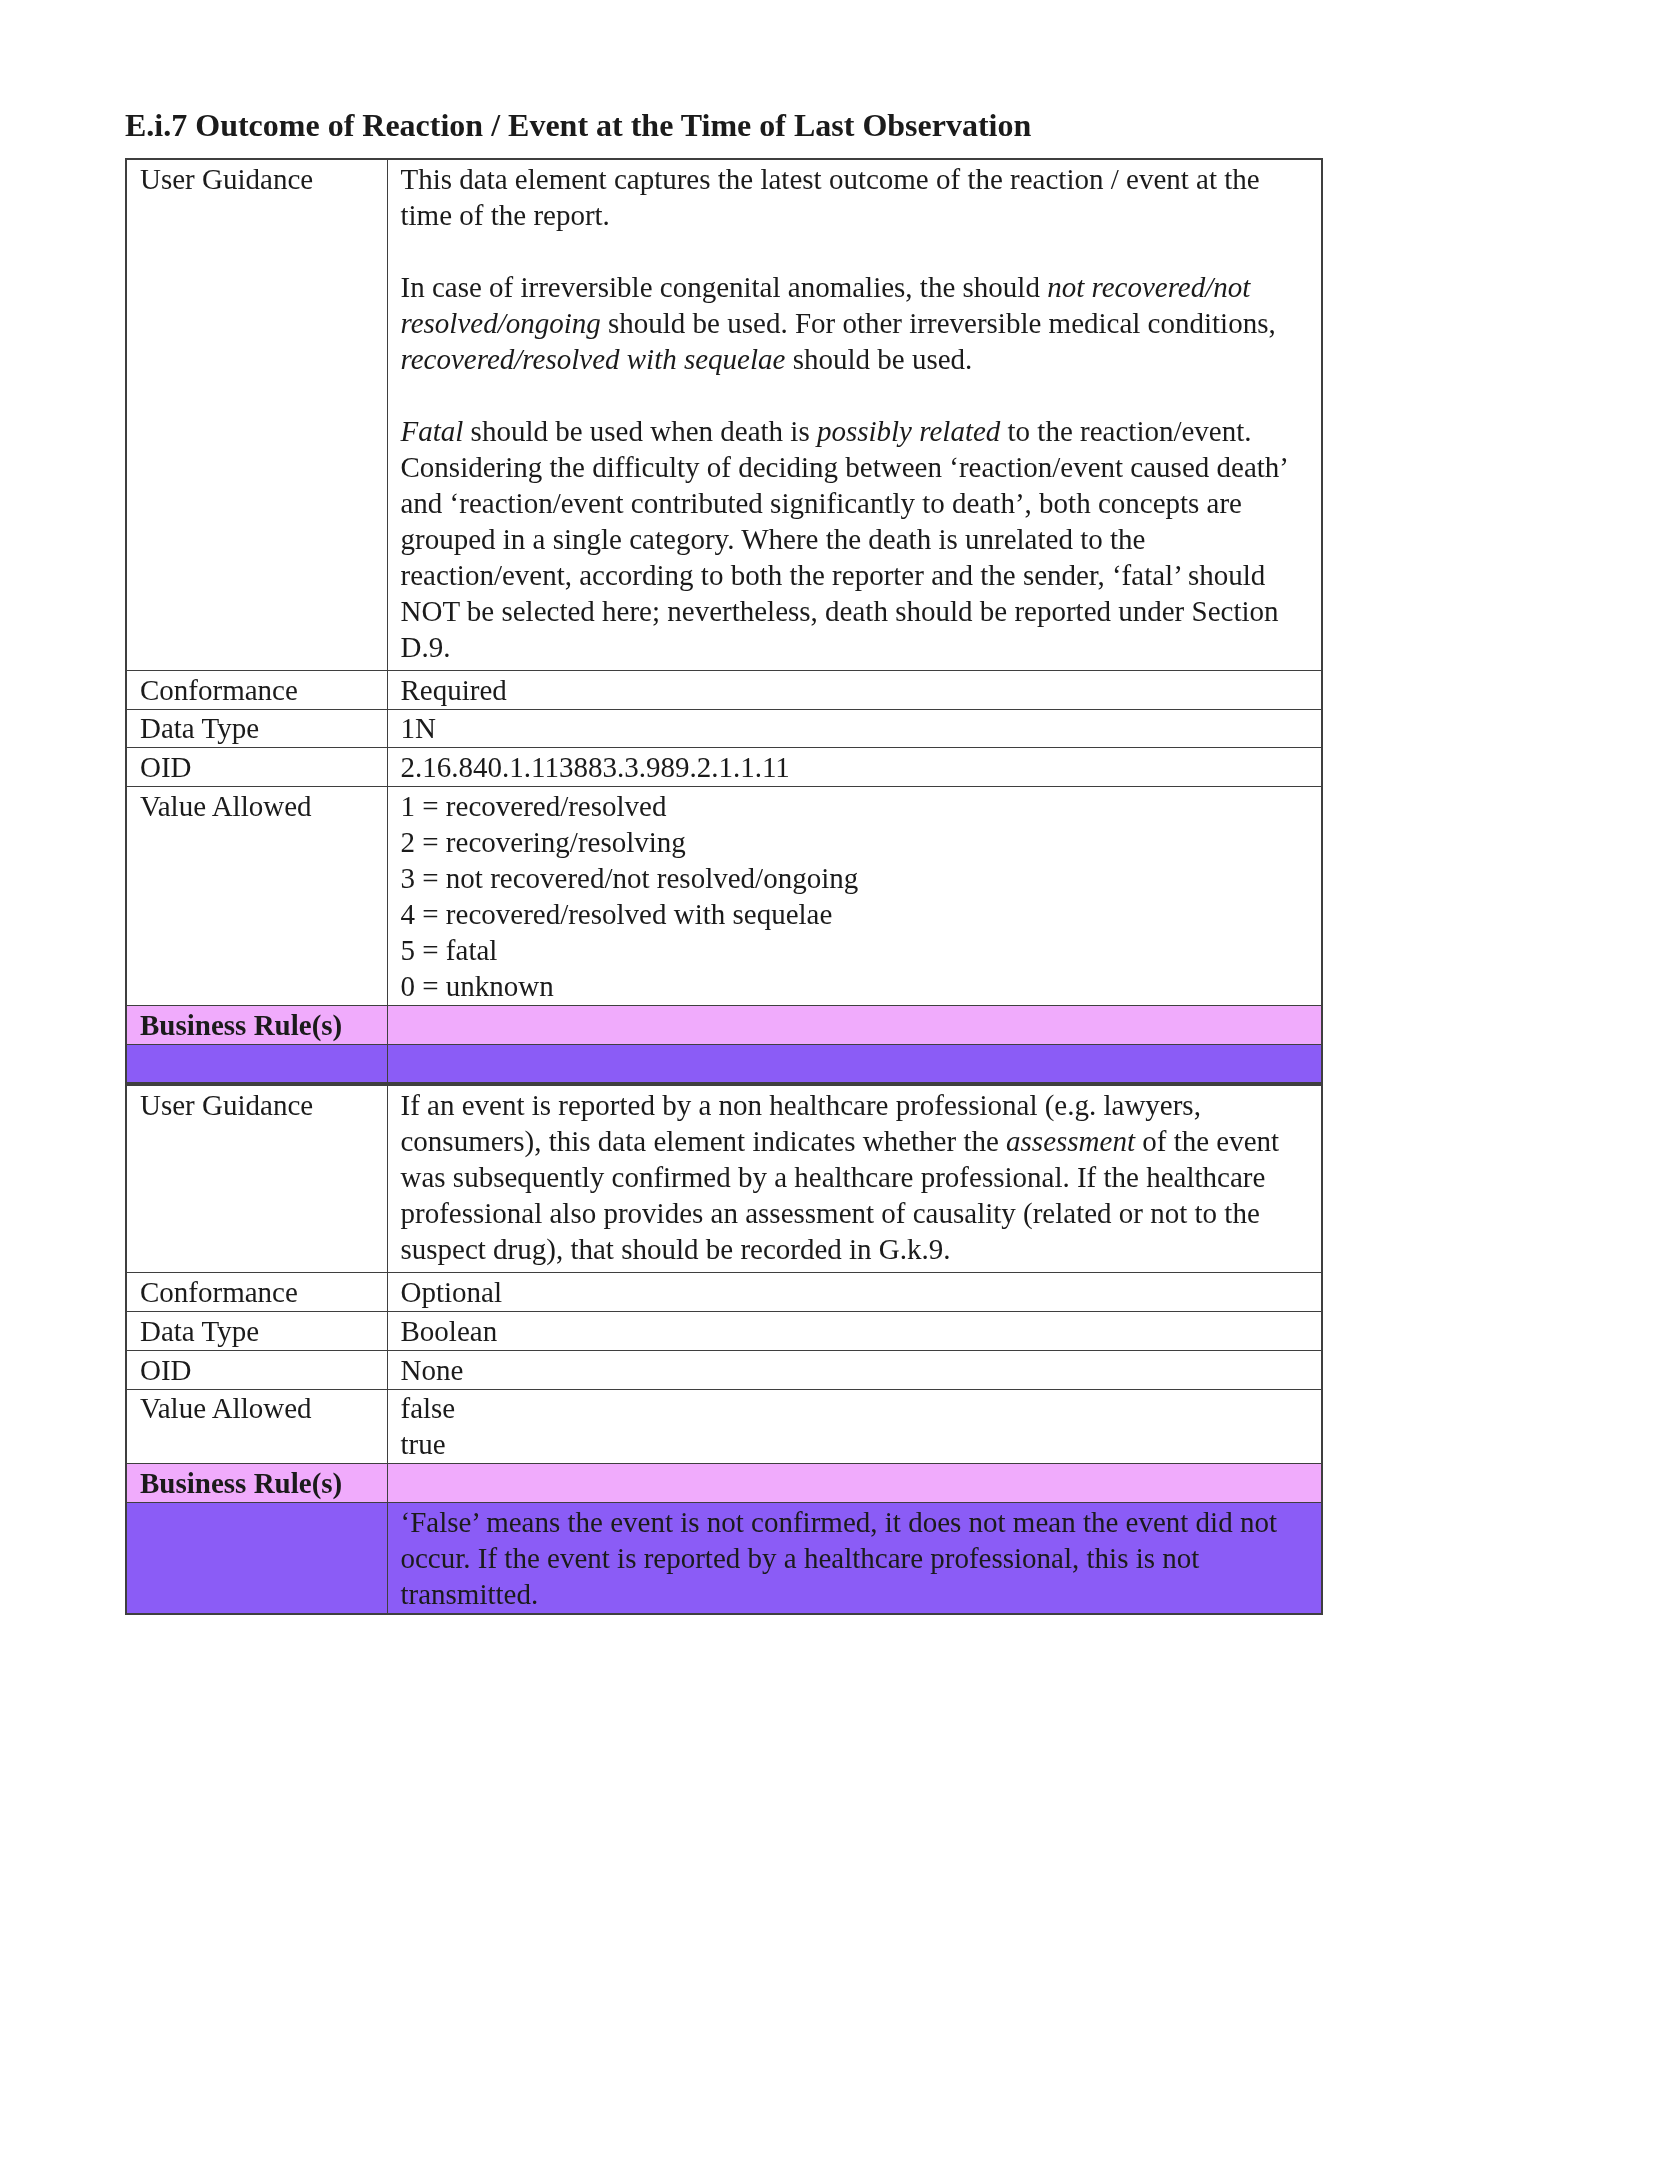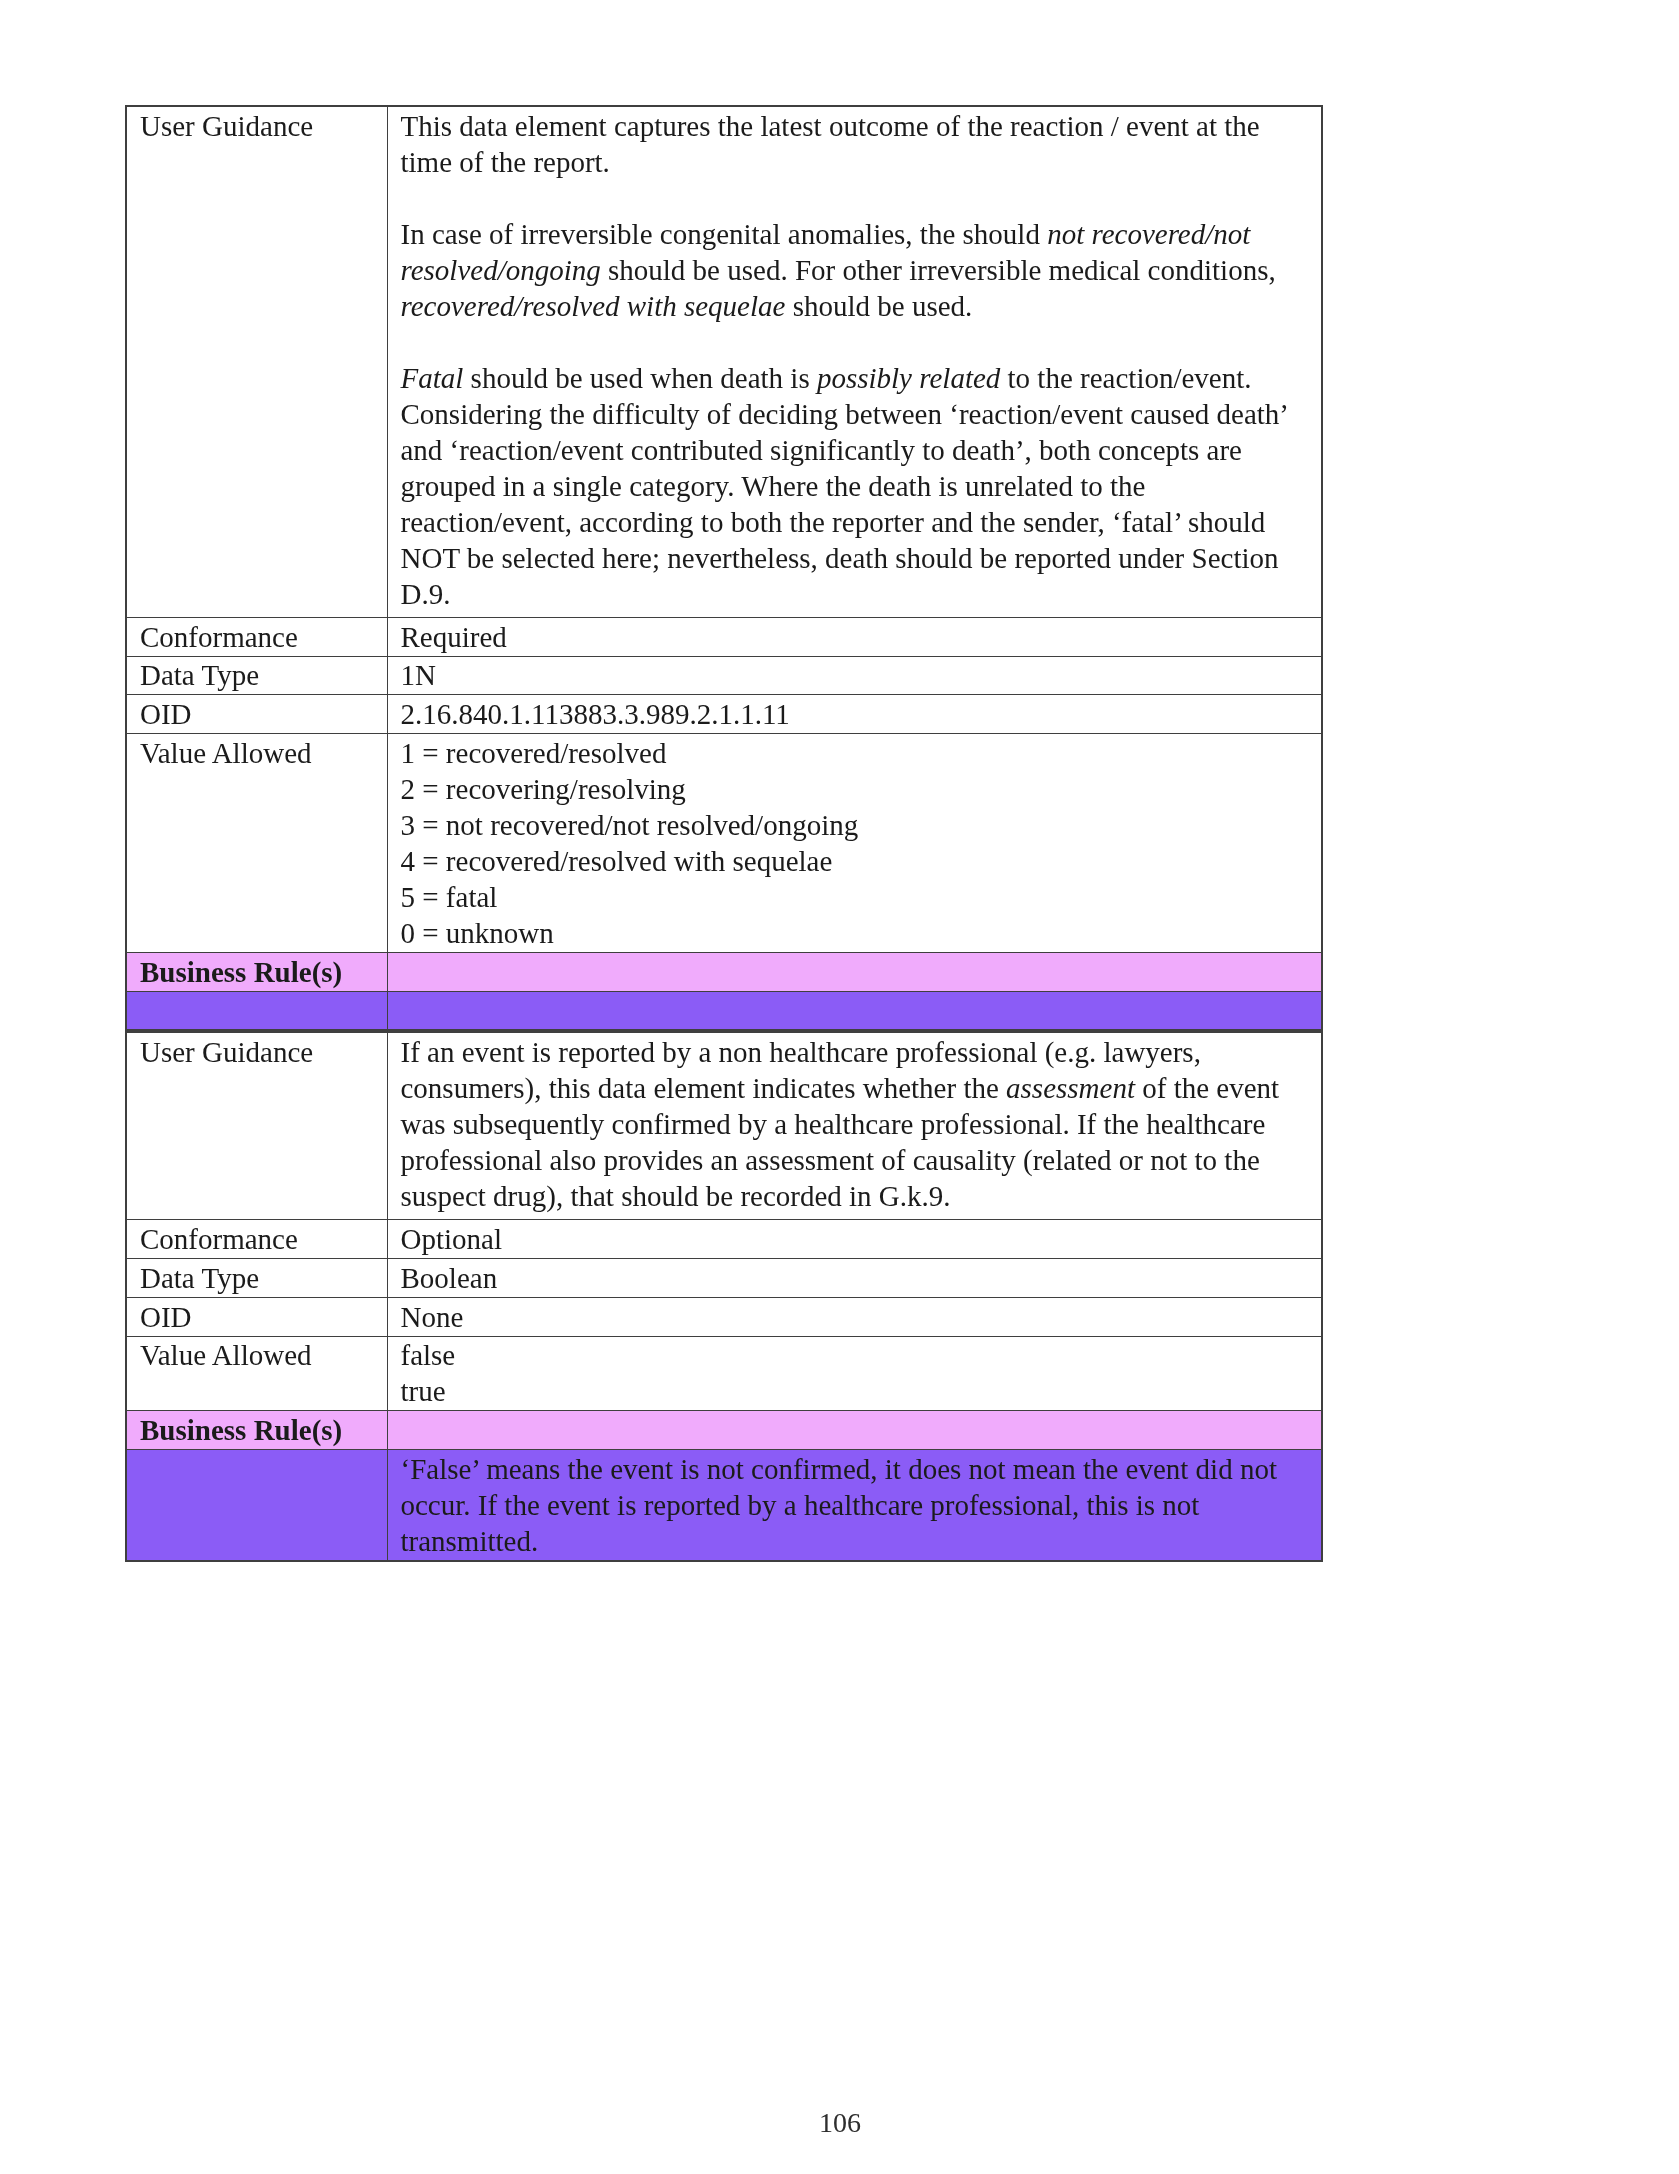--- a/index.html
+++ b/index.html
@@ -62,20 +62,21 @@
     color: #2e2e2e;
   }
   i { font-style: italic; }
 </style>
 </head>
 <body>
 
 <div class="page">
   <div class="content">
 
+    <h2 class="section-heading">E.i.7 Outcome of Reaction / Event at the Time of Last Observation</h2>
 
     <table class="spec-table">
       <colgroup>
           <col class="col-label">
           <col>
         </colgroup>
       <tbody>
         <tr>
           <td class="cell-label">User Guidance</td>
           <td class="cell-value guidance">
@@ -156,15 +157,14 @@
         </tr>
         <tr class="note-row">
           <td class="cell-label"></td>
           <td class="cell-value">‘False’ means the event is not confirmed, it does not mean the event did not occur. If the event is reported by a healthcare professional, this is not transmitted.</td>
         </tr>
       </tbody>
     </table>
 
   </div>
 
-  <div class="page-number">106</div>
 </div>
 
 
 </body></html>

